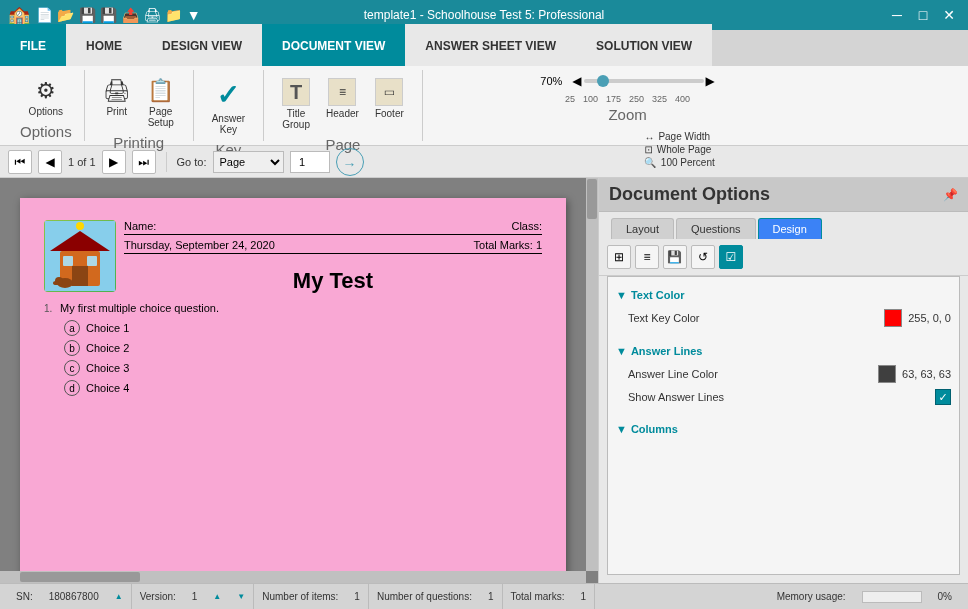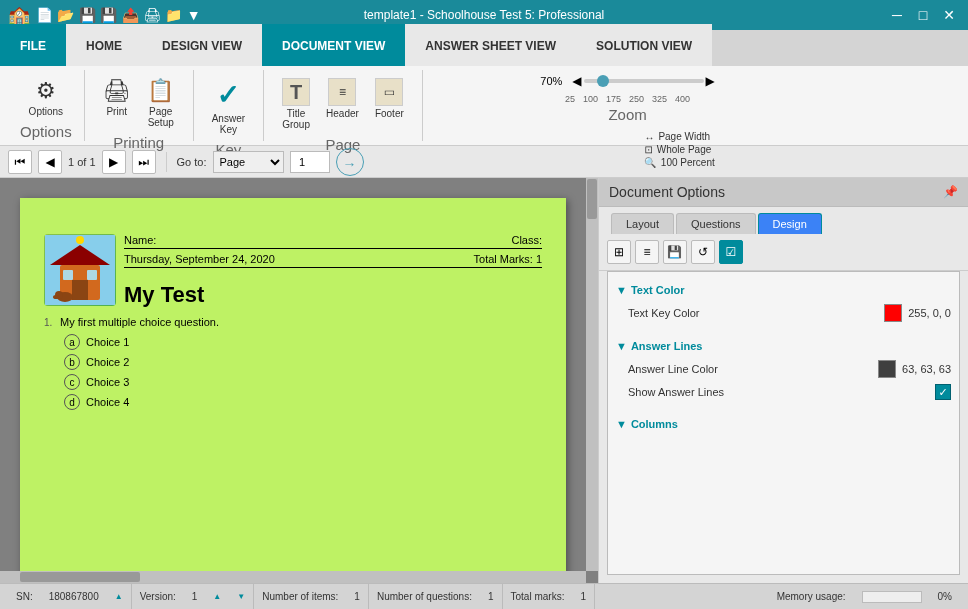--- a/index.html
+++ b/index.html
@@ -149,25 +149,25 @@
     }
     #doc-scroll {
       position: absolute;
       top: 0; left: 0; right: 12px; bottom: 12px;
       overflow: hidden;
       display: flex;
       justify-content: center;
       padding: 20px;
     }
     #doc-page {
-      background: #bef264;
+      background: #f9a8d4;
       width: 574px;
       min-height: 380px;
       box-shadow: 2px 2px 8px rgba(0,0,0,0.4);
-      padding: 36px 24px;
+      padding: 22px 24px;
       position: relative;
     }
 
     
     .vscrollbar {
       position: absolute;
       right: 0; top: 0; bottom: 12px;
       width: 12px;
       background: #c0c0c0;
     }
@@ -189,21 +189,21 @@
       width: 120px;
       background: #999;
       margin: 1px;
       border-radius: 2px;
       margin-left: 20px;
     }
 
     
     .doc-header-row { display: flex; justify-content: space-between; border-bottom: 1px solid #000; padding-bottom: 2px; margin-bottom: 4px; font-size: 11px; }
     .doc-date-row { display: flex; justify-content: space-between; font-size: 11px; border-bottom: 1px solid #000; padding-bottom: 2px; margin-bottom: 14px; }
-    .doc-title { font-size: 22px; font-weight: bold; margin-bottom: 4px; }
+    .doc-title { font-size: 22px; font-weight: bold; margin-bottom: 4px; text-align: center; }
     .doc-instructions { font-size: 10px; color: #000; margin-bottom: 10px; }
     .doc-question { font-size: 11px; margin-bottom: 6px; }
     .doc-choices { list-style: none; padding-left: 20px; font-size: 11px; }
     .doc-choice { display: flex; align-items: center; gap: 6px; margin-bottom: 4px; }
     .doc-choice-letter { width: 16px; height: 16px; border: 1px solid #555; border-radius: 50%; display: flex; align-items: center; justify-content: center; font-size: 10px; }
 
     
     #right-panel {
       width: 370px;
       background: #e8e8e8;
@@ -212,21 +212,21 @@
       flex-direction: column;
     }
     #panel-header {
       background: #c8c8c8;
       padding: 6px 10px;
       display: flex;
       justify-content: space-between;
       align-items: center;
       border-bottom: 1px solid #bbb;
     }
-    #panel-title { font-size: 14px; font-weight: normal; color: #333; }
+    #panel-title { font-size: 18px; font-weight: bold; color: #333; }
     #panel-tabs {
       display: flex;
       padding: 6px 12px 0;
       gap: 2px;
     }
     .panel-tab {
       padding: 4px 14px;
       font-size: 11px;
       cursor: pointer;
       border: 1px solid #bbb;

